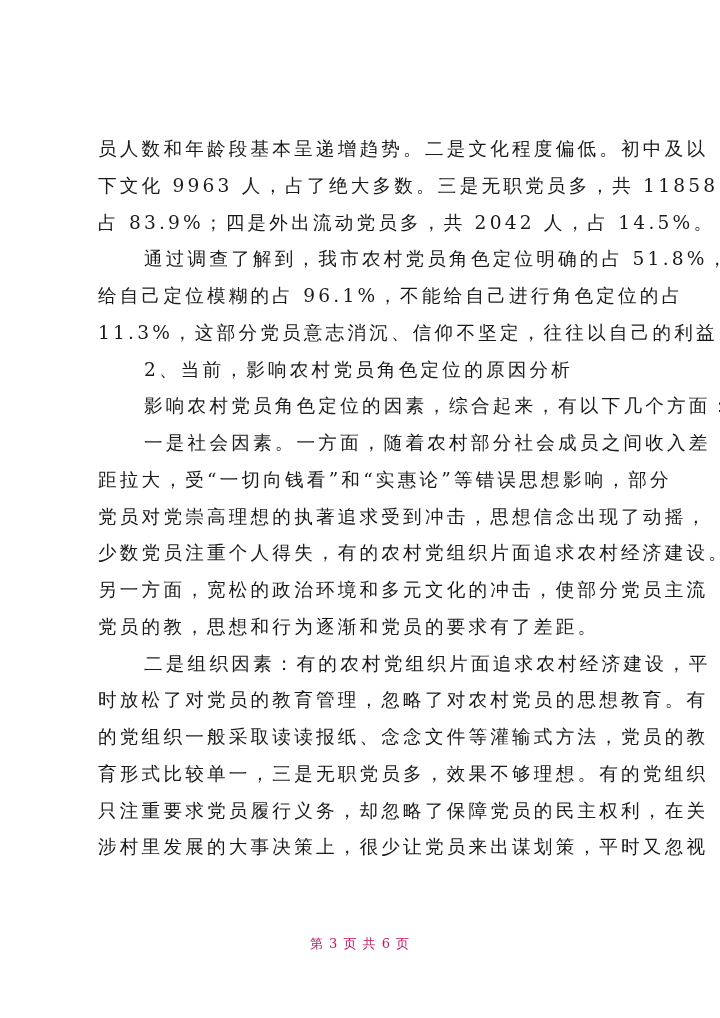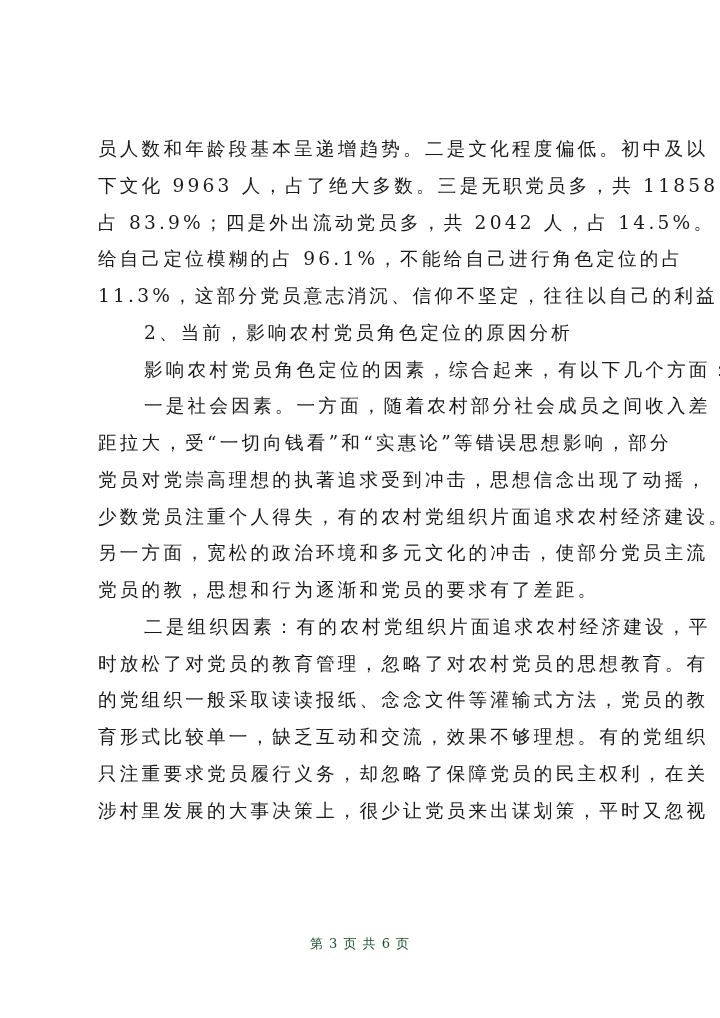--- a/index.html
+++ b/index.html
@@ -45,35 +45,36 @@
     .line.indent {
       padding-left: 46px;
     }
     .footer {
       position: absolute;
       left: 0;
       width: 720px;
       top: 935px;
       text-align: center;
       font-size: 13px;
-      color: #14532d;
+      color: #be185d;
       letter-spacing: 1px;
     }
   </style>
 </head>
 <body>
 
 <div class="page">
   <div class="content" id="content">
       <div>
         <div class="line">员人数和年龄段基本呈递增趋势。二是文化程度偏低。初中及以</div>
         <div class="line">下文化 9963 人，占了绝大多数。三是无职党员多，共 11858 人，</div>
         <div class="line last">占 83.9%；四是外出流动党员多，共 2042 人，占 14.5%。</div>
       </div>
       <div>
+        <div class="line indent">通过调查了解到，我市农村党员角色定位明确的占 51.8%，</div>
         <div class="line">给自己定位模糊的占 96.1%，不能给自己进行角色定位的占</div>
         <div class="line">11.3%，这部分党员意志消沉、信仰不坚定，往往以自己的利益</div>
       </div>
       <div>
         <div class="line indent last">2、当前，影响农村党员角色定位的原因分析</div>
       </div>
       <div>
         <div class="line indent last">影响农村党员角色定位的因素，综合起来，有以下几个方面：</div>
       </div>
       <div>
@@ -81,19 +82,19 @@
         <div class="line">距拉大，受“一切向钱看”和“实惠论”等错误思想影响，部分</div>
         <div class="line">党员对党崇高理想的执著追求受到冲击，思想信念出现了动摇，</div>
         <div class="line">少数党员注重个人得失，有的农村党组织片面追求农村经济建设。</div>
         <div class="line">另一方面，宽松的政治环境和多元文化的冲击，使部分党员主流</div>
         <div class="line last">党员的教，思想和行为逐渐和党员的要求有了差距。</div>
       </div>
       <div>
         <div class="line indent">二是组织因素：有的农村党组织片面追求农村经济建设，平</div>
         <div class="line">时放松了对党员的教育管理，忽略了对农村党员的思想教育。有</div>
         <div class="line">的党组织一般采取读读报纸、念念文件等灌输式方法，党员的教</div>
-        <div class="line">育形式比较单一，缺乏互动和交流，效果不够理想。有的党组织</div>
+        <div class="line">育形式比较单一，三是无职党员多，效果不够理想。有的党组织</div>
         <div class="line">只注重要求党员履行义务，却忽略了保障党员的民主权利，在关</div>
         <div class="line last">涉村里发展的大事决策上，很少让党员来出谋划策，平时又忽视</div>
       </div>
     </div>
   <div class="footer">第 3 页  共 6 页</div>
 </div>
 
 </body></html>

